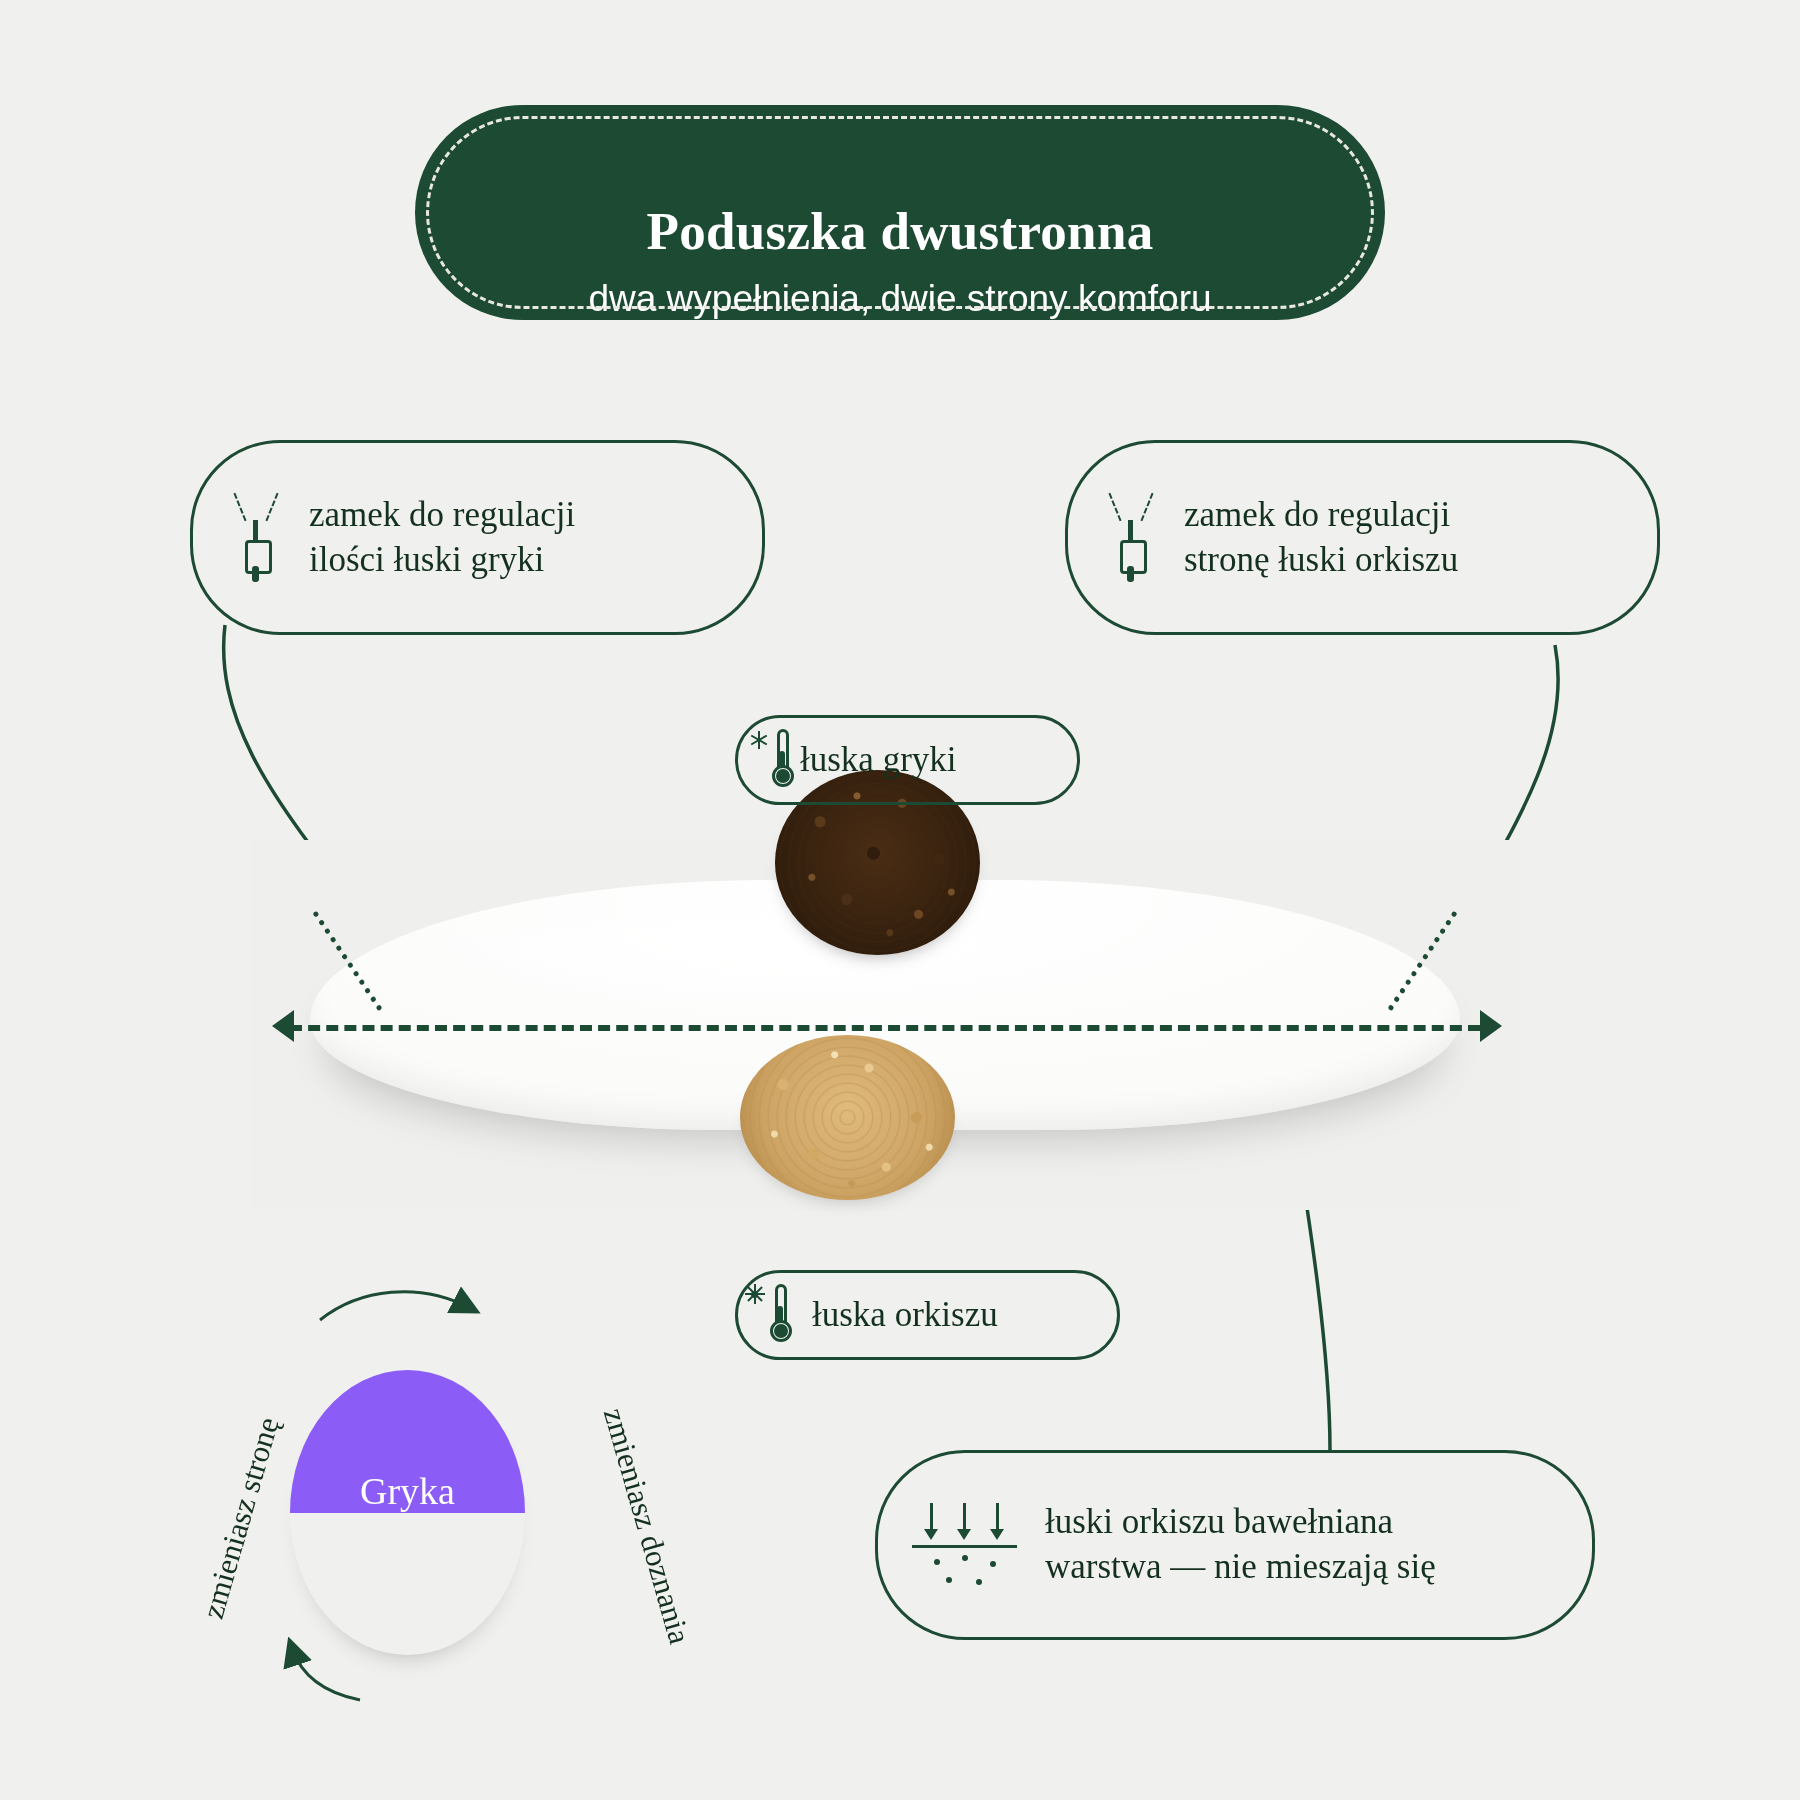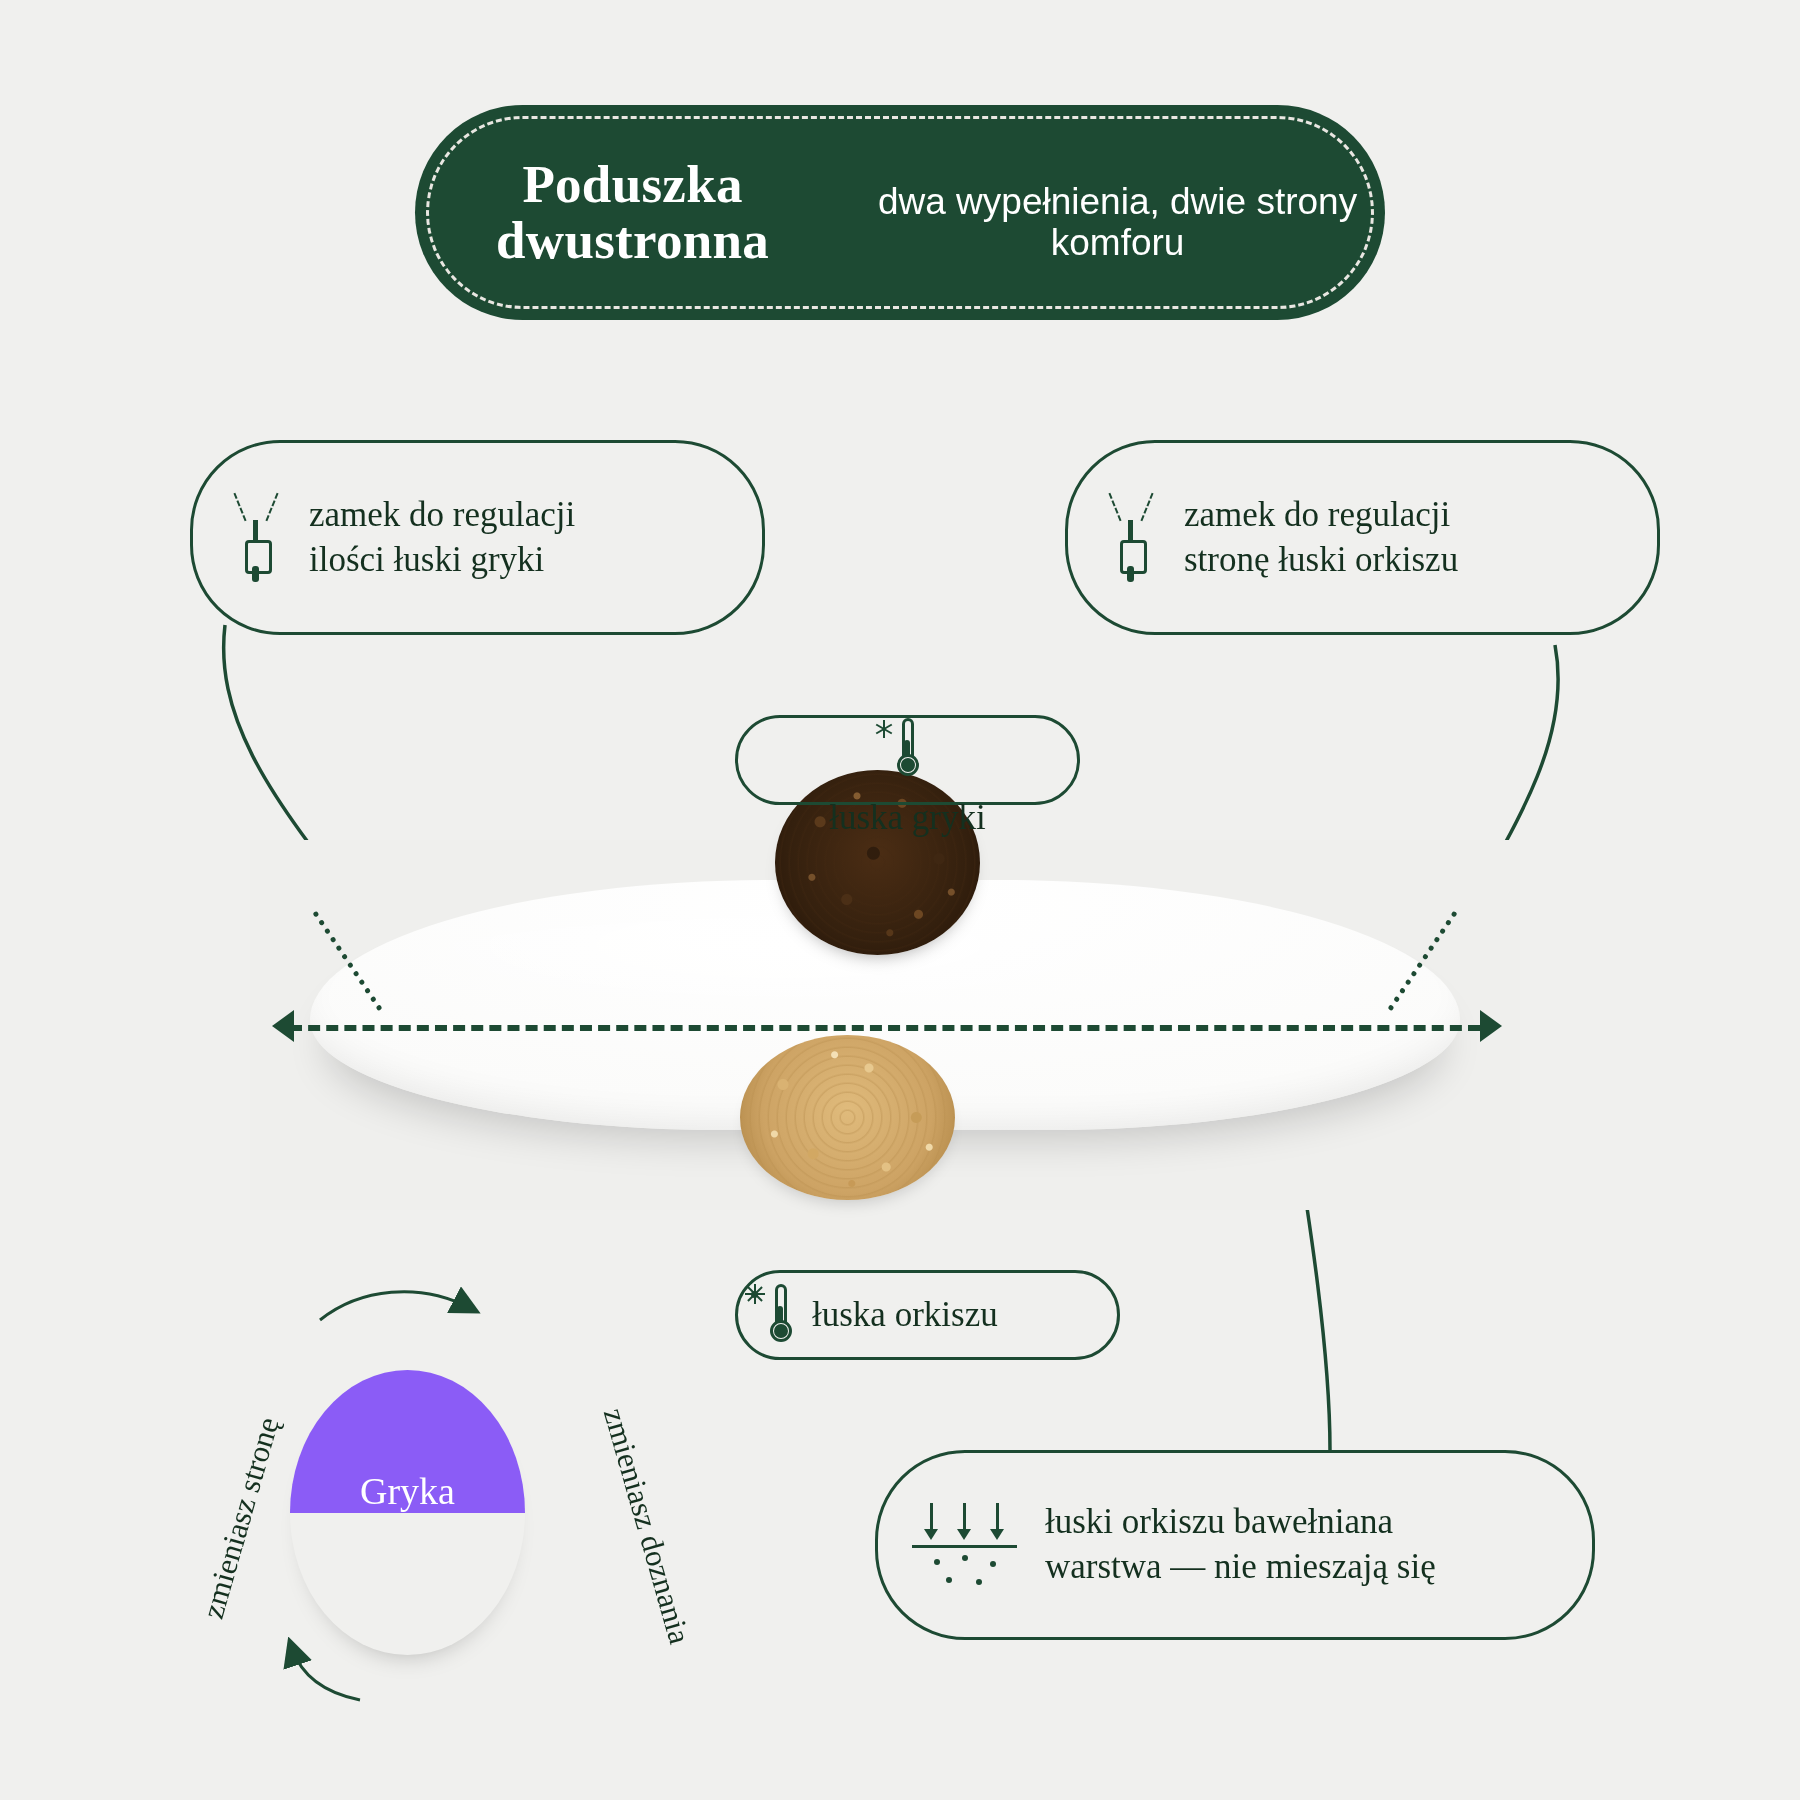--- a/index.html
+++ b/index.html
@@ -10,21 +10,21 @@
     overflow:hidden;
     position:relative;
   }
   .stage{position:absolute;inset:0;}
 
   
   .title-badge{
     position:absolute;left:415px;top:105px;width:970px;height:215px;
     background:#1d4a33;border-radius:110px;
     outline:3px dashed #e9e7e2;outline-offset:-14px;
-    display:flex;flex-direction:row;align-items:center;justify-content:flex-end;
+    display:flex;flex-direction:column;align-items:center;justify-content:flex-end;
     color:#ffffff;text-align:center;
   }
   .title-main{font-size:53px;font-weight:bold;letter-spacing:.3px;line-height:1.05;}
   .title-sub{
     font-family:"Liberation Sans", sans-serif;
     font-size:37px;font-weight:400;margin-top:20px;line-height:1.1;
   }
 
   
   .pill{
@@ -34,21 +34,21 @@
     background:transparent;
     display:flex;align-items:center;
     color:#14301f;
     box-sizing:border-box;
   }
   .pill .txt{font-size:35px;line-height:1.28;color:#14301f;}
   .pill .ico{flex:0 0 auto;display:flex;align-items:center;justify-content:center;}
 
   #pill-zip-left{left:190px;top:440px;width:575px;height:195px;padding:0 34px;gap:24px;}
   #pill-zip-right{left:1065px;top:440px;width:595px;height:195px;padding:0 34px;gap:24px;}
-  #pill-gryka{left:735px;top:715px;width:345px;height:90px;padding:0 28px;gap:16px;flex-direction:column;}
+  #pill-gryka{left:735px;top:715px;width:345px;height:90px;padding:0 28px;}
   #pill-orkisz{left:735px;top:1270px;width:385px;height:90px;padding:16px 26px;gap:14px;}
   #pill-cotton{left:875px;top:1450px;width:720px;height:190px;padding:0 34px;gap:28px;}
 
   
   .zip{width:58px;height:96px;position:relative;}
   .zip .v1,.zip .v2{position:absolute;top:2px;width:0;height:0;border-left:2px dashed #1d4a33;}
   .zip .v1{left:12px;transform:rotate(-22deg);height:30px;border-left:2px dashed #1d4a33;}
   .zip .v2{left:44px;transform:rotate(22deg);height:30px;border-left:2px dashed #1d4a33;}
   .zip .stem{position:absolute;left:26px;top:30px;width:5px;height:22px;background:#1d4a33;}
   .zip .box{position:absolute;left:18px;top:50px;width:21px;height:28px;border:3px solid #1d4a33;border-radius:4px;}

